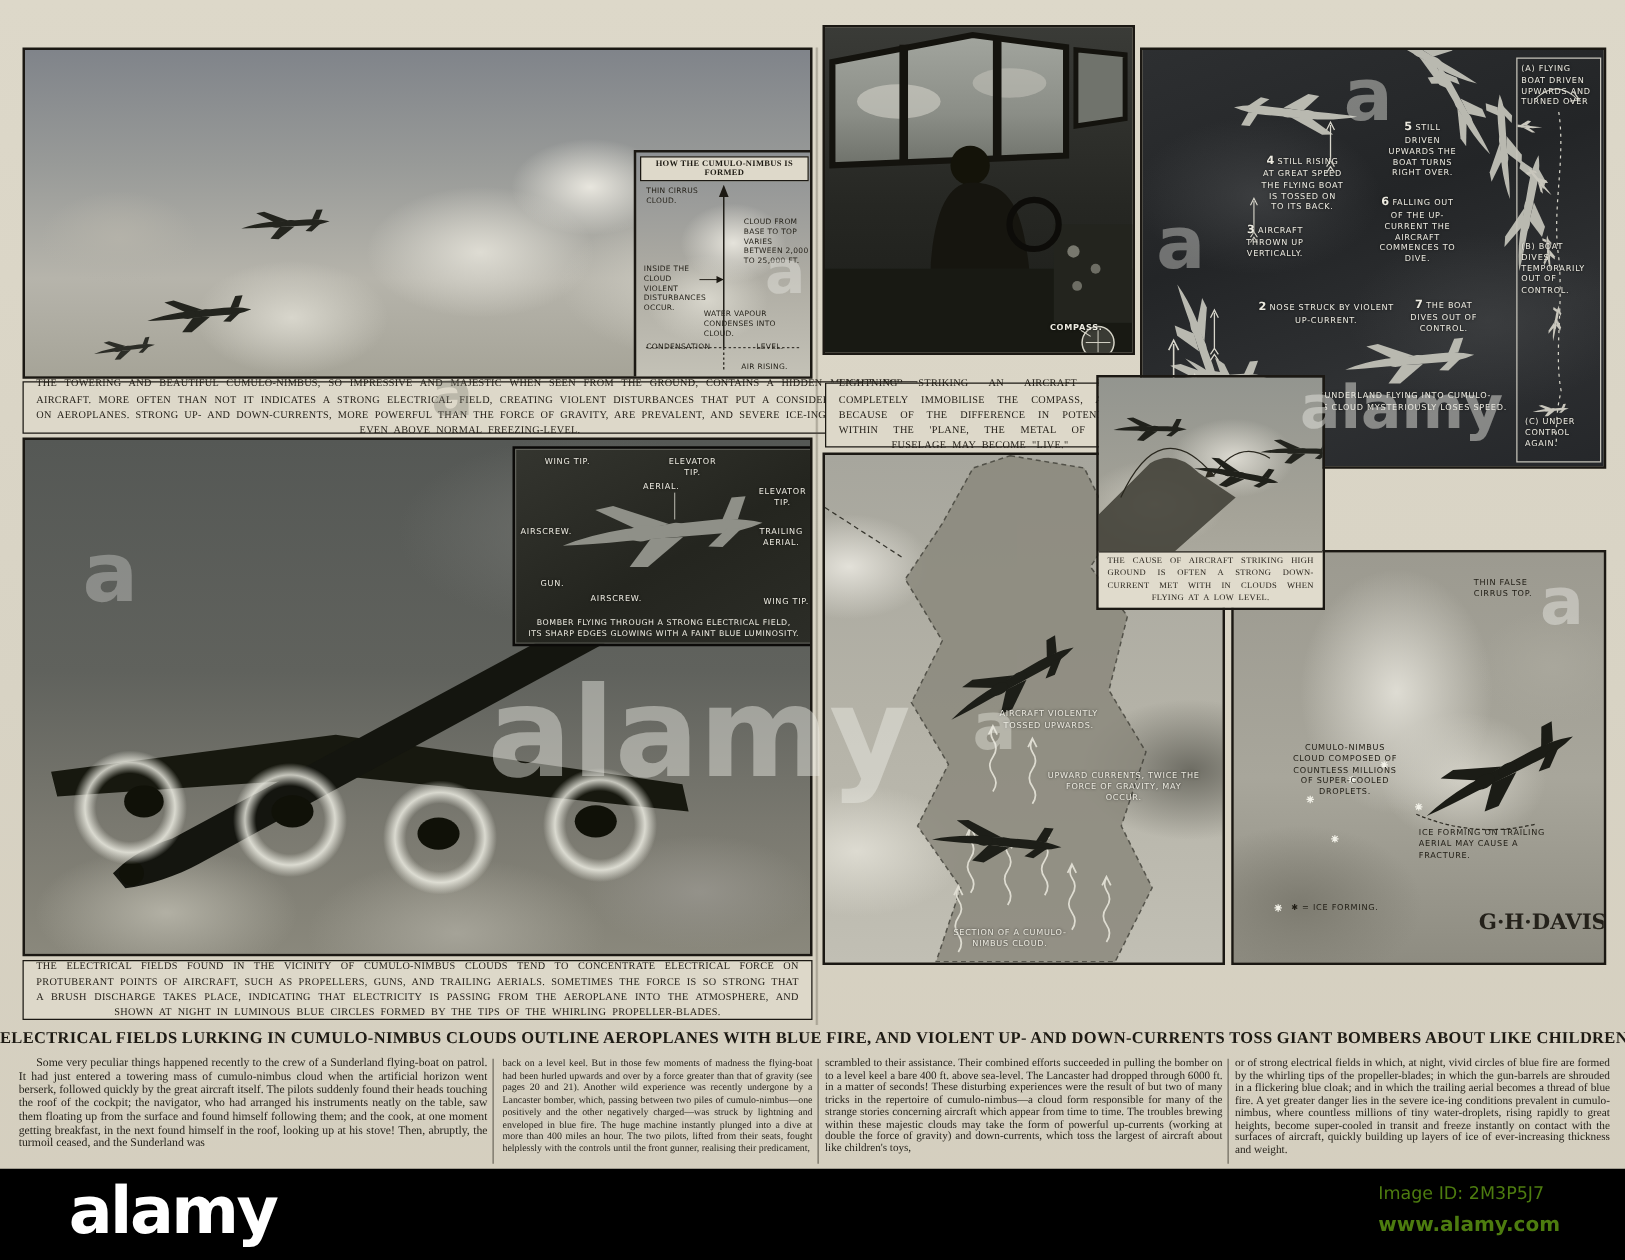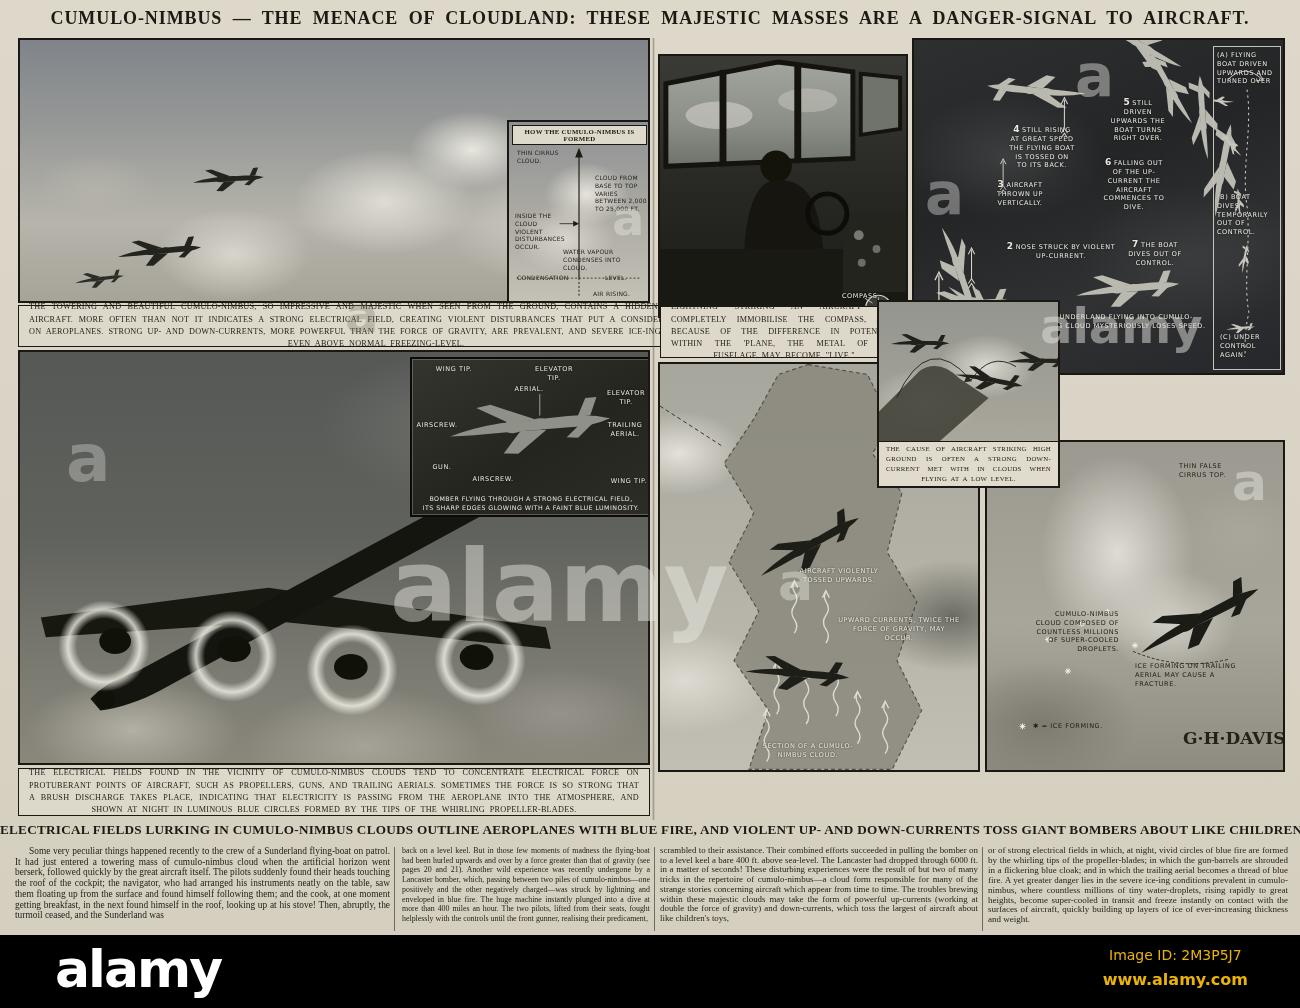--- a/index.html
+++ b/index.html
@@ -98,21 +98,21 @@
   .c4{left:988px;width:300px;font-size:9px;line-height:9.9px;}
   .vrule{position:absolute;top:847px;height:84px;width:1px;background:#6f6b5f;}
   .fold{position:absolute;left:652px;top:38px;width:3px;height:782px;
         background:linear-gradient(90deg,rgba(80,75,62,0),rgba(80,75,62,.4),rgba(80,75,62,0));}
   
   .wm{position:absolute;font-family:"DejaVu Sans",sans-serif;font-weight:bold;z-index:60;pointer-events:none;}
   
   .footer{position:absolute;left:0;top:935px;width:1300px;height:73px;background:#000;}
   .alogo{position:absolute;left:55px;top:4px;color:#fff;font-family:"DejaVu Sans",sans-serif;
          font-weight:bold;font-size:52px;letter-spacing:-2px;}
-  .fright{position:absolute;right:52px;top:12px;text-align:center;color:#eab308;
+  .fright{position:absolute;right:52px;top:12px;text-align:left;color:#4d7c0f;
           font-family:"DejaVu Sans",sans-serif;}
   .fid{font-size:14px;}
   .furl{font-size:16px;font-weight:bold;margin-top:7px;}
   .sig{position:absolute;font-family:"DejaVu Serif",serif;font-weight:bold;color:#24211a;}
 </style>
 </head>
 <body>
 
 <div class="page">
 
@@ -136,21 +136,20 @@
       <g id="wavy" fill="none">
         <path d="M0 54 q5 -7 0 -14 q-5 -7 0 -14 q5 -7 0 -14 q-3 -5 0 -10"></path>
         <path d="M-3.5 8 L0 1 L3.5 8"></path>
       </g>
       <g id="spark" fill="none">
         <path d="M0 -3 V3 M-3 0 H3 M-2.2 -2.2 L2.2 2.2 M-2.2 2.2 L2.2 -2.2"></path>
       </g>
     </defs>
   </svg>
 
-  <div class="headline">CUMULO-NIMBUS — THE MENACE OF CLOUDLAND: THESE MAJESTIC MASSES ARE A DANGER-SIGNAL TO AIRCRAFT.</div>
 
   <section class="panel clouds-a" style="left:18px;top:38px;width:632px;height:265px;">
     <svg class="fillsvg" viewBox="0 0 632 265">
       <use href="#plane" fill="#23241e" transform="translate(95,205) rotate(-6) scale(0.85)"></use>
       <use href="#plane" fill="#23241e" transform="translate(172,132) rotate(-4) scale(0.72)"></use>
       <use href="#plane" fill="#2c2d27" transform="translate(52,238) rotate(-8) scale(0.5)"></use>
     </svg>
     <div class="inset1">
       <div class="inset1-title">HOW THE CUMULO-NIMBUS IS FORMED</div>
       <svg class="fillsvg" viewBox="0 0 145 185">
@@ -205,21 +204,21 @@
       <div class="lbl" style="left:58px;top:116px;width:46px;">AIRSCREW.</div>
       <div class="lbl" style="left:198px;top:118px;width:38px;">WING TIP.</div>
       <div class="inset2-cap" style="bottom:13px;">BOMBER FLYING THROUGH A STRONG ELECTRICAL FIELD,</div>
       <div class="inset2-cap" style="bottom:4px;">ITS SHARP EDGES GLOWING WITH A FAINT BLUE LUMINOSITY.</div>
     </div>
   </section>
   <div class="capbox" style="left:18px;top:768px;width:632px;height:48px;">
     <p>THE ELECTRICAL FIELDS FOUND IN THE VICINITY OF CUMULO-NIMBUS CLOUDS TEND TO CONCENTRATE ELECTRICAL FORCE ON PROTUBERANT POINTS OF AIRCRAFT, SUCH AS PROPELLERS, GUNS, AND TRAILING AERIALS. SOMETIMES THE FORCE IS SO STRONG THAT A BRUSH DISCHARGE TAKES PLACE, INDICATING THAT ELECTRICITY IS PASSING FROM THE AEROPLANE INTO THE ATMOSPHERE, AND SHOWN AT NIGHT IN LUMINOUS BLUE CIRCLES FORMED BY THE TIPS OF THE WHIRLING PROPELLER-BLADES.</p>
   </div>
 
-  <section class="panel cockpit-bg" style="left:658px;top:54px;width:250px;height:264px;">
+  <section class="panel cockpit-bg" style="left:658px;top:20px;width:250px;height:264px;font-weight:bold;">
     <svg class="fillsvg" viewBox="0 0 250 264">
       <defs>
         <linearGradient id="wgrad" x1="0" y1="0" x2="0" y2="1">
           <stop offset="0" stop-color="#a2a59e"></stop>
             <stop offset=".6" stop-color="#8b8e87"></stop>
             <stop offset="1" stop-color="#6f726b"></stop>
         </linearGradient>
       </defs>
       <polygon points="6,28 120,6 196,16 196,104 6,112" fill="url(#wgrad)" stroke="#14130e" stroke-width="5"></polygon>
       <ellipse cx="60" cy="60" rx="34" ry="14" fill="#d9d7cd" opacity=".55"></ellipse>
@@ -347,21 +346,21 @@
       <g stroke="#f2f1e8" stroke-width="1">
         <use href="#spark" transform="translate(62,200)"></use>
         <use href="#spark" transform="translate(96,184)"></use>
         <use href="#spark" transform="translate(122,172)"></use>
         <use href="#spark" transform="translate(150,206)"></use>
         <use href="#spark" transform="translate(82,232)"></use>
         <use href="#spark" transform="translate(36,288)"></use>
       </g>
     </svg>
     <div class="lbl lbl-dark" style="left:192px;top:20px;width:62px;text-align:left;">THIN FALSE CIRRUS TOP.</div>
-    <div class="lbl lbl-dark" style="left:46px;top:168px;width:86px;text-align:right;">CUMULO-NIMBUS CLOUD COMPOSED OF COUNTLESS MILLIONS OF SUPER-COOLED DROPLETS.</div>
+    <div class="lbl lbl-dark" style="left:46px;top:152px;width:86px;text-align:center;">CUMULO-NIMBUS CLOUD COMPOSED OF COUNTLESS MILLIONS OF SUPER-COOLED DROPLETS.</div>
     <div class="lbl lbl-dark" style="left:148px;top:220px;width:112px;text-align:left;">ICE FORMING ON TRAILING AERIAL MAY CAUSE A FRACTURE.</div>
     <div class="lbl lbl-dark" style="left:46px;top:280px;width:84px;text-align:left;">✱ = ICE FORMING.</div>
     <div class="sig" style="left:196px;top:286px;font-size:17px;">G·H·DAVIS</div>
     <div class="sig" style="left:248px;top:306px;font-size:10px;margin-top:23px;">1942.</div>
   </section>
 
   <div class="fold"></div>
   <div class="vrule" style="left:394px;"></div>
   <div class="vrule" style="left:654px;"></div>
   <div class="vrule" style="left:982px;"></div>

